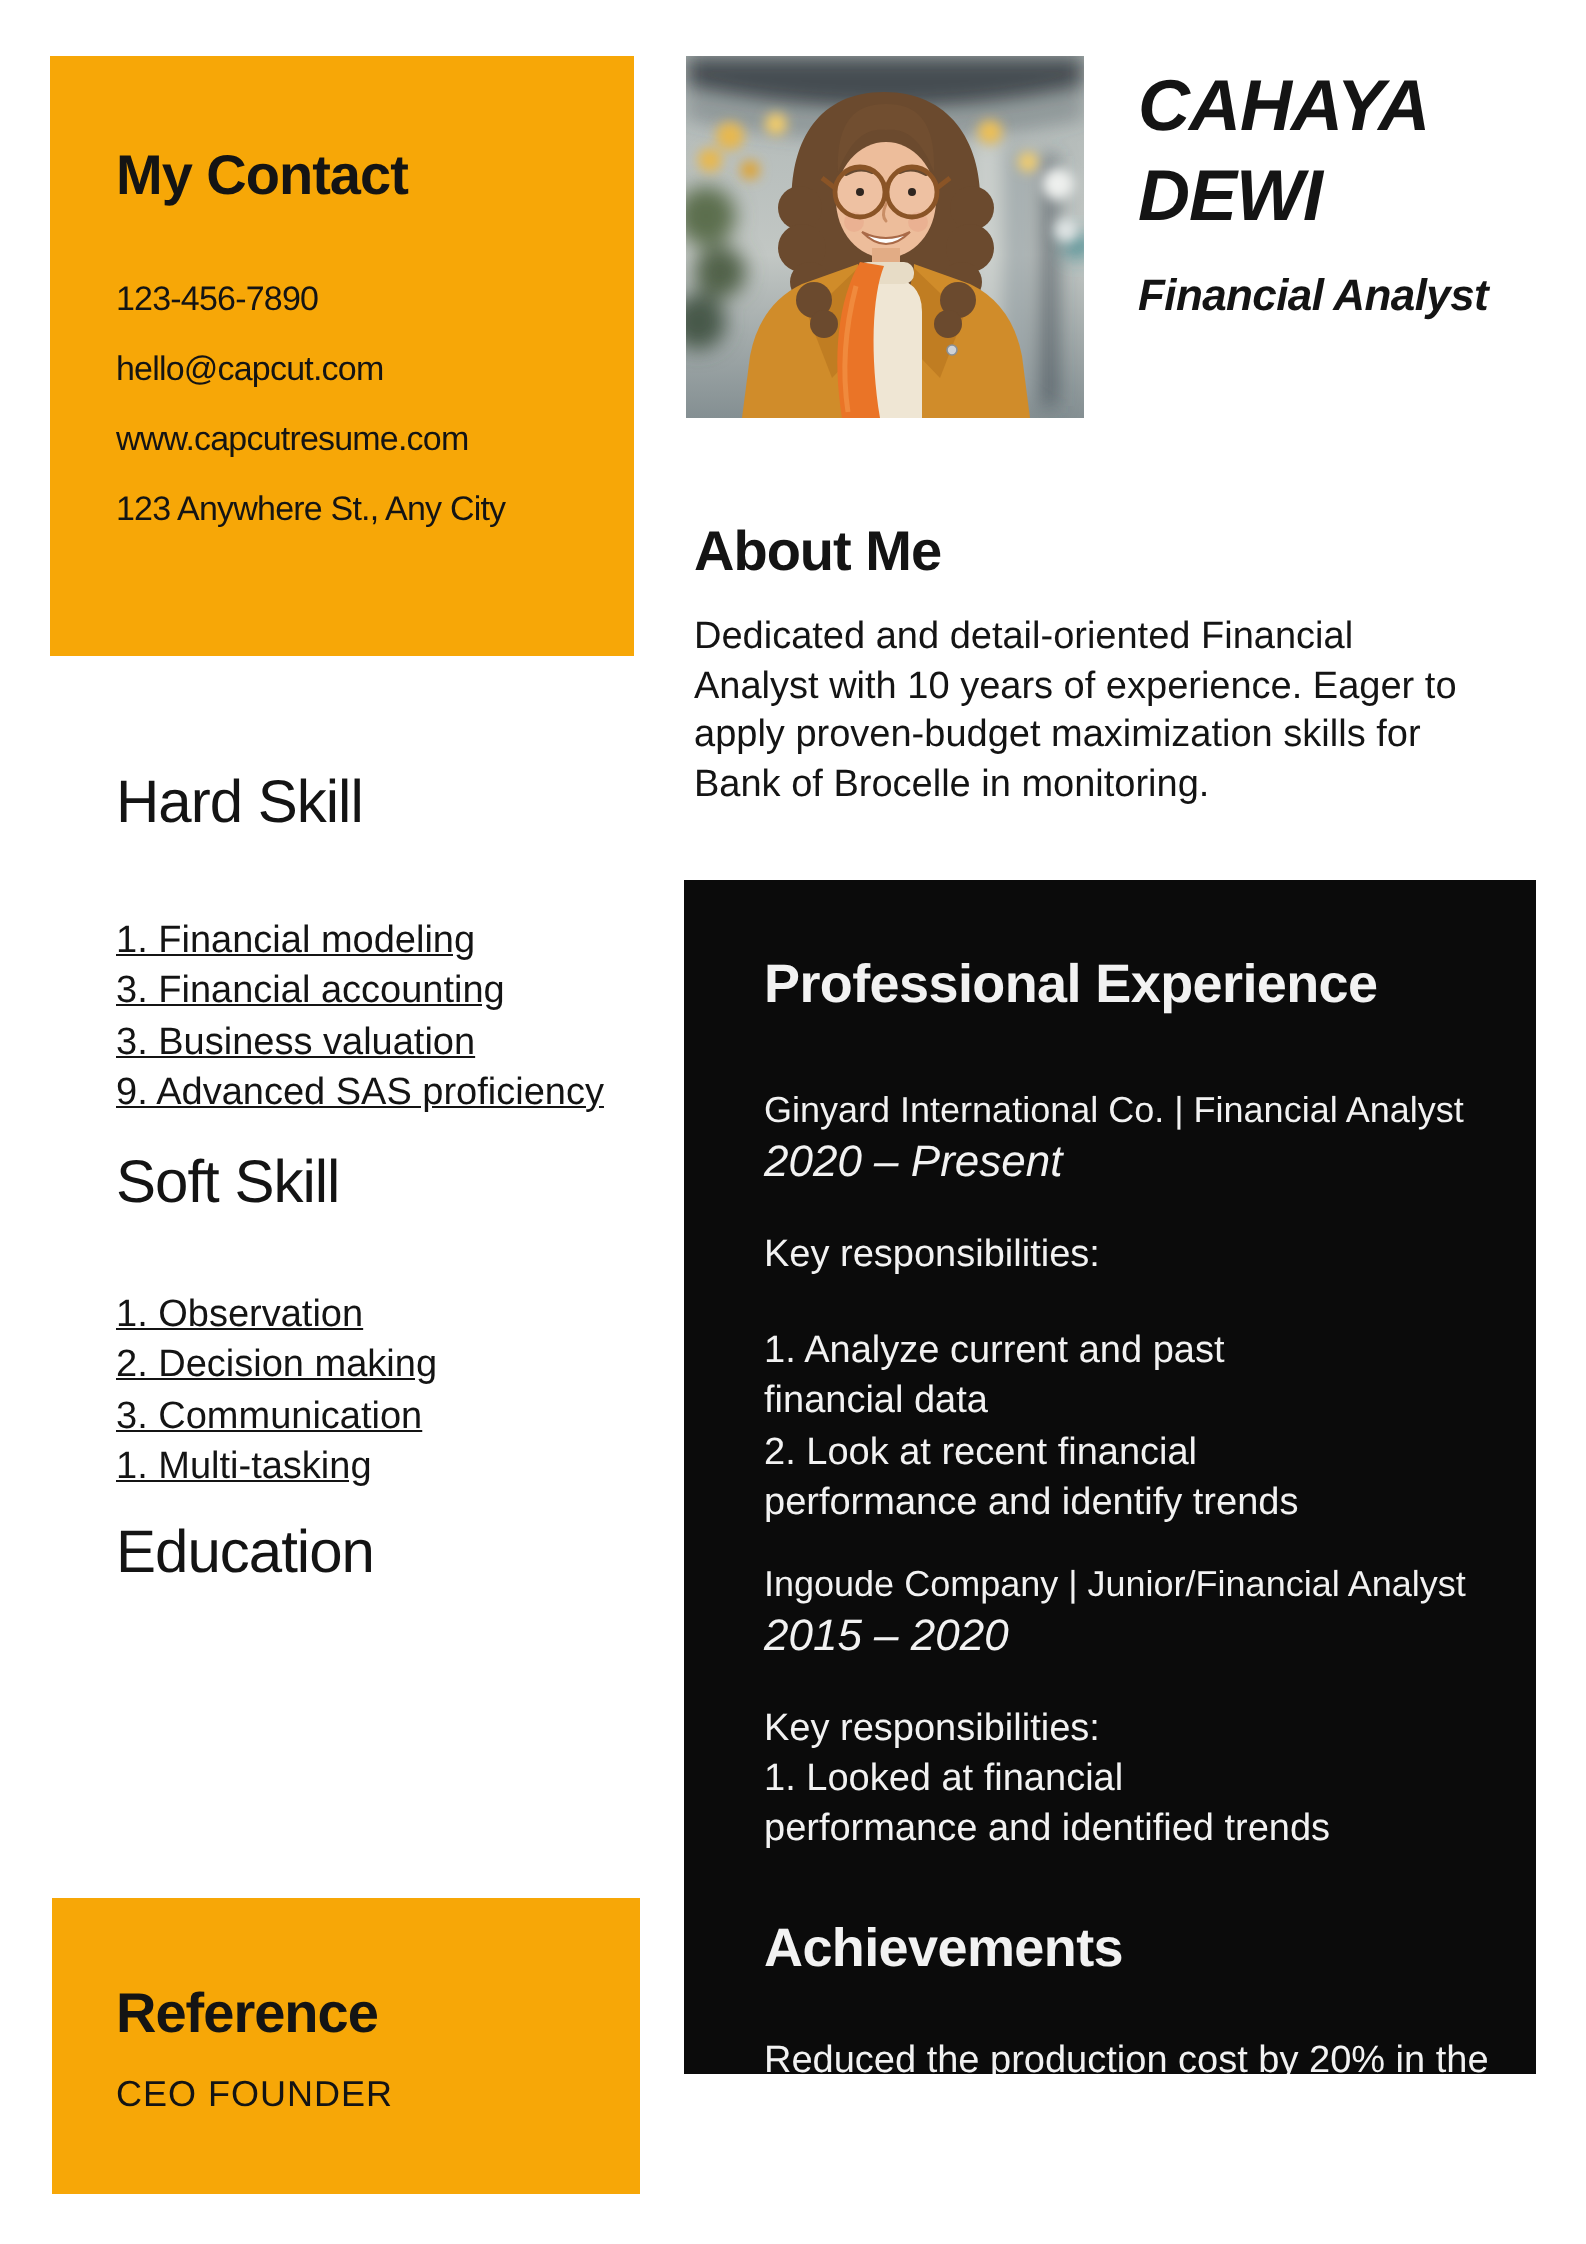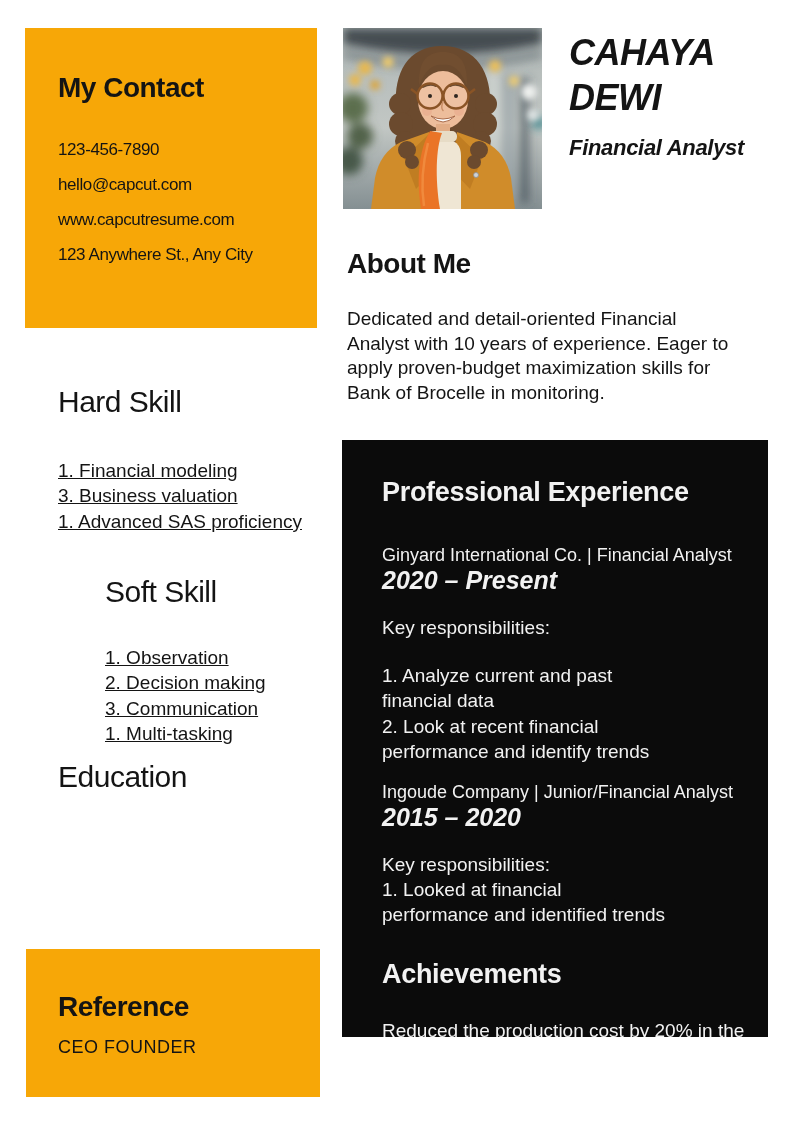--- a/index.html
+++ b/index.html
@@ -16,47 +16,47 @@
     background: #F7A707;
   }
   .contact-title { position: absolute; left: 33px; top: 44px; font-size: 28px; font-weight: bold; letter-spacing: -0.5px; }
   .contact-items { position: absolute; left: 33px; top: 112px; font-size: 17px; letter-spacing: -0.4px; }
   .contact-item { height: 35px; line-height: 20px; }
 
   .side-section h2 { font-size: 30px; font-weight: normal; letter-spacing: -0.5px; line-height: 36px; margin-bottom: 38px; }
   .side-section.tight h2 { margin-bottom: 35px; }
   .side-list div { font-size: 19px; line-height: 25.3px; text-decoration: underline; }
   #hard-skill { left: 58px; top: 384px; }
-  #soft-skill { left: 58px; top: 574px; margin-left: 47px; }
+  #soft-skill { left: 58px; top: 574px; }
   #education  { left: 58px; top: 759px; }
 
   .reference-box { left: 26px; top: 949px; width: 294px; height: 148px; background: #F7A707; }
   .reference-title { position: absolute; left: 32px; top: 42px; font-size: 28px; font-weight: bold; letter-spacing: -0.5px; text-align: center; }
   .reference-sub { position: absolute; left: 32px; top: 88px; font-size: 18px; letter-spacing: 0.5px; }
 
   
   .photo-frame { left: 343px; top: 28px; width: 199px; height: 181px; overflow: hidden; }
   .photo-frame svg { display: block; width: 100%; height: 100%; }
 
   .name-block { left: 569px; top: 30px; font-style: italic; }
   .name-block h1 { font-size: 36px; line-height: 45px; font-weight: bold; letter-spacing: -0.5px; }
   .role { margin-top: 15px; font-size: 22px; font-weight: bold; letter-spacing: -0.3px; }
 
-  .about-title { left: 347px; top: 248px; font-size: 28px; font-weight: bold; letter-spacing: -0.5px; }
+  .about-title { left: 347px; top: 260px; font-size: 28px; font-weight: bold; letter-spacing: -0.5px; }
   .about-text { left: 347px; top: 307px; width: 384px; font-size: 19px; line-height: 24.5px; }
 
   
   .xp-panel {
     left: 342px; top: 440px; width: 426px; height: 597px;
     background: #0B0B0B; color: #F2F2F2;
     padding: 36px 6px 0 40px; overflow: hidden;
   }
   .xp-title { font-size: 27px; font-weight: bold; letter-spacing: -0.3px; line-height: 32px; }
   .job-heading { margin-top: 35px; font-size: 18px; line-height: 25px; white-space: nowrap; }
-  .job-dates { font-size: 25px; line-height: 25px; font-style: italic; font-weight: bold; }
+  .job-dates { font-size: 22px; line-height: 25px; font-style: italic; }
   .key-label { margin-top: 22px; font-size: 19px; line-height: 25px; }
   .job-lines { margin-top: 23px; }
   .job-lines div, .job-lines2 div { font-size: 19px; line-height: 25.3px; }
   .job-heading.second { margin-top: 16px; }
   .ach-title { margin-top: 30px; font-size: 27px; font-weight: bold; letter-spacing: -0.3px; line-height: 32px; }
   .ach-text { margin-top: 28px; width: 374px; font-size: 19px; line-height: 25px; }
 </style>
 </head>
 <body>
 
@@ -67,22 +67,23 @@
     <div class="contact-item">hello@capcut.com</div>
     <div class="contact-item">www.capcutresume.com</div>
     <div class="contact-item">123 Anywhere St., Any City</div>
   </div>
 </div>
 
 <div class="abs side-section" id="hard-skill">
   <h2>Hard Skill</h2>
   <div class="side-list">
     <div>1. Financial modeling</div>
+    <div>3. Financial accounting</div>
     <div>3. Business valuation</div>
-    <div>1. Advanced SAS proficiency</div>
+    <div>9. Advanced SAS proficiency</div>
   </div>
 </div>
 
 <div class="abs side-section tight" id="soft-skill">
   <h2>Soft Skill</h2>
   <div class="side-list">
     <div>1. Observation</div>
     <div>2. Decision making</div>
     <div>3. Communication</div>
     <div>1. Multi-tasking</div>

